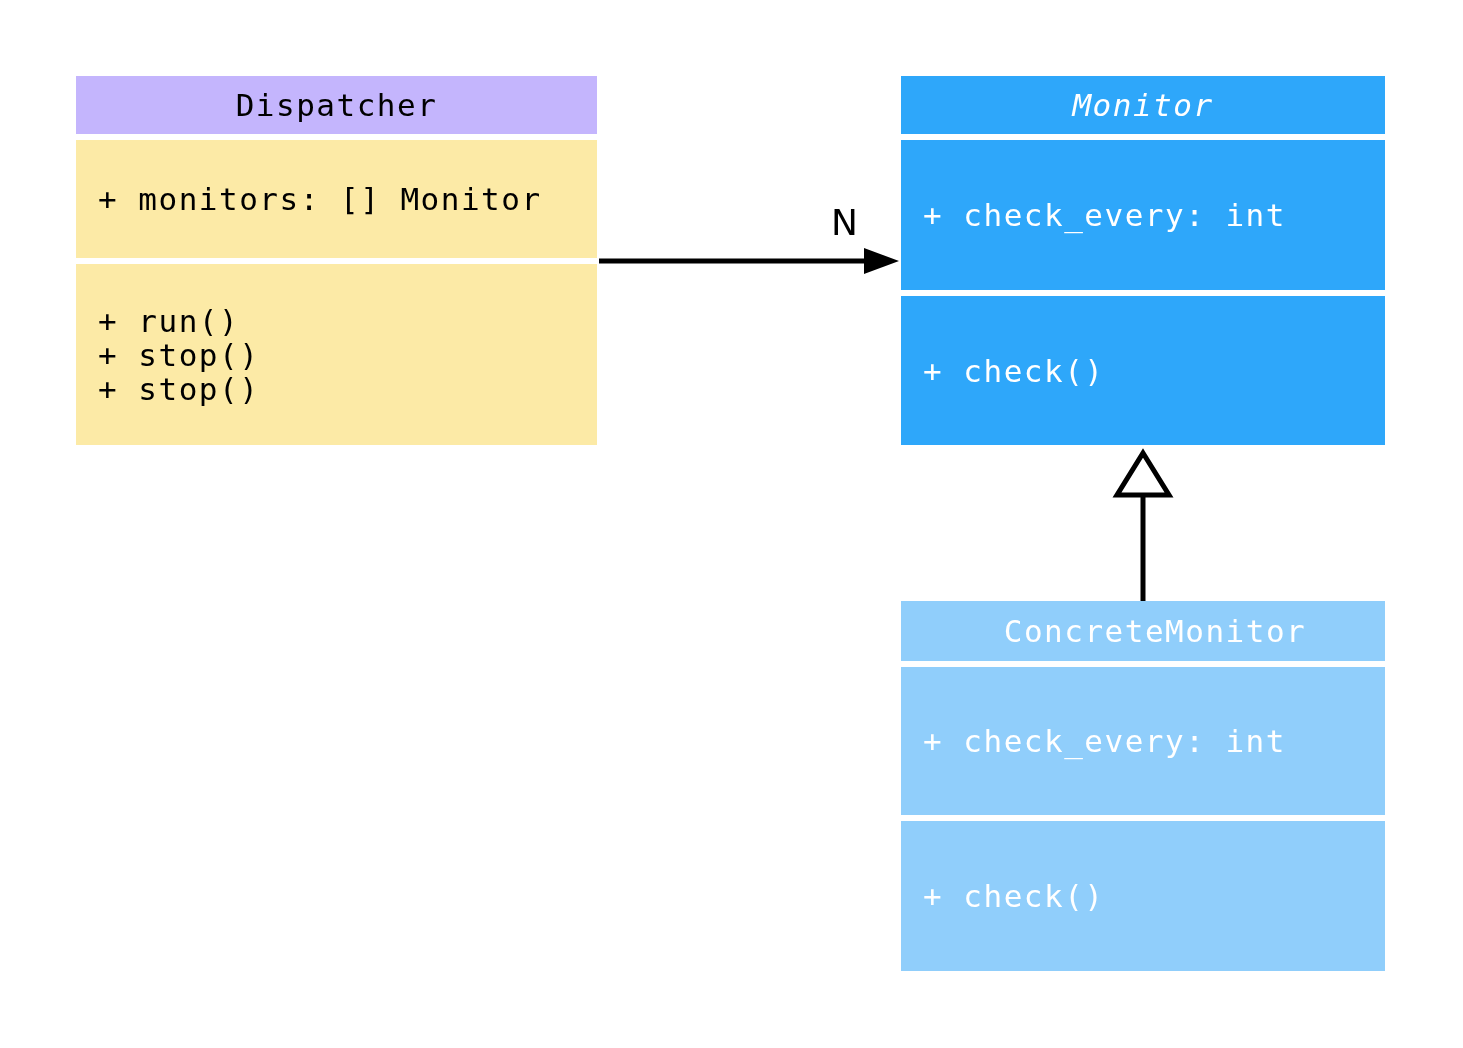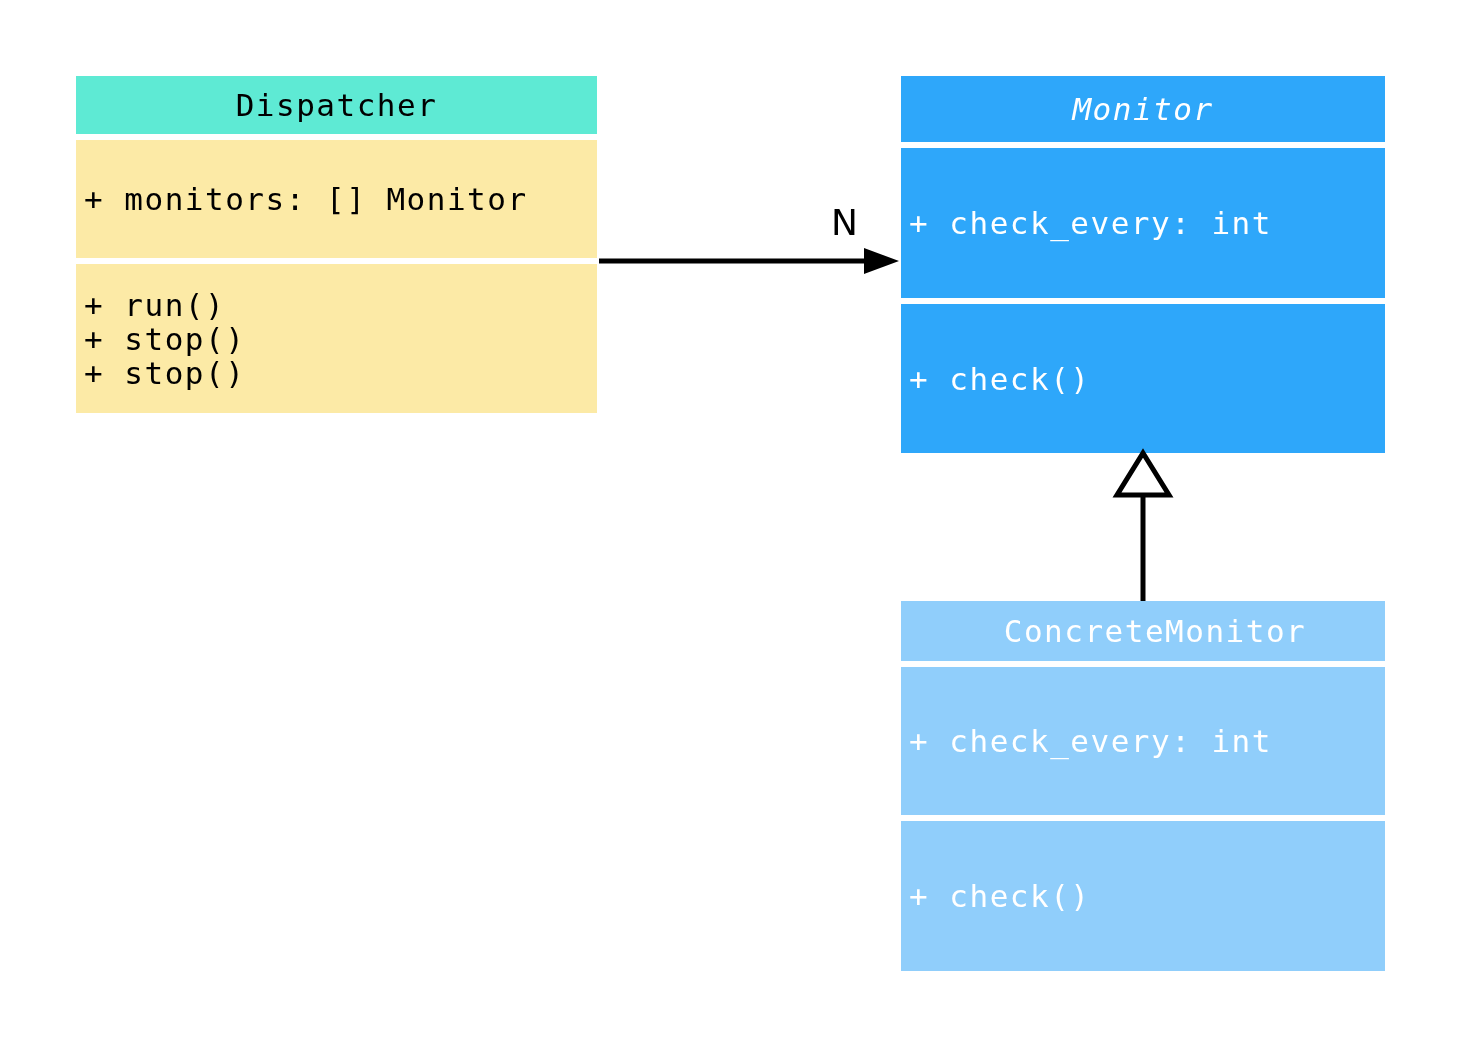--- a/index.html
+++ b/index.html
@@ -28,34 +28,34 @@
     display: flex;
     flex-direction: column;
     justify-content: center;
   }
   .sec.title {
     align-items: center;
     text-align: center;
   }
   .sec.body {
     align-items: flex-start;
-    padding-left: 8px;
+    padding-left: 22px;
     line-height: 34px;
   }
   .italic { font-style: italic; }
 
   
   .box-dispatcher { left: 76px; top: 76px; width: 521px; }
   .box-dispatcher .title   { height: 58px; }
   .box-dispatcher .attrs   { height: 118px; }
-  .box-dispatcher .methods { height: 149px; }
+  .box-dispatcher .methods { height: 181px; }
 
   
   .box-monitor { left: 901px; top: 76px; width: 484px; }
-  .box-monitor .title   { height: 66px; font-style: italic; }
+  .box-monitor .title   { height: 58px; font-style: italic; }
   .box-monitor .attrs   { height: 150px; }
   .box-monitor .methods { height: 149px; }
 
   
   .box-concrete { left: 901px; top: 601px; width: 484px; }
   .box-concrete .title   { height: 60px; padding-left: 24px; }
   .box-concrete .attrs   { height: 148px; }
   .box-concrete .methods { height: 150px; }
 
   .relations-layer {
@@ -75,21 +75,21 @@
     line-height: 37px;
     color: #000000;
   }
 </style>
 </head>
 <body>
 
 <div class="canvas">
 
   <div class="class-box box-dispatcher" style="color: rgb(0, 0, 0);">
-    <div class="sec title" style="background-color: #5eead4;">Dispatcher</div>
+    <div class="sec title" style="background-color: #c4b5fd;">Dispatcher</div>
     <div class="sec body attrs" style="background-color: rgb(252, 234, 166);">
       <div>+ monitors: [] Monitor</div>
     </div>
     <div class="sec body methods" style="background-color: rgb(252, 234, 166);">
       <div>+ run()</div>
       <div>+ stop()</div>
       <div>+ stop()</div>
     </div>
   </div>
 

